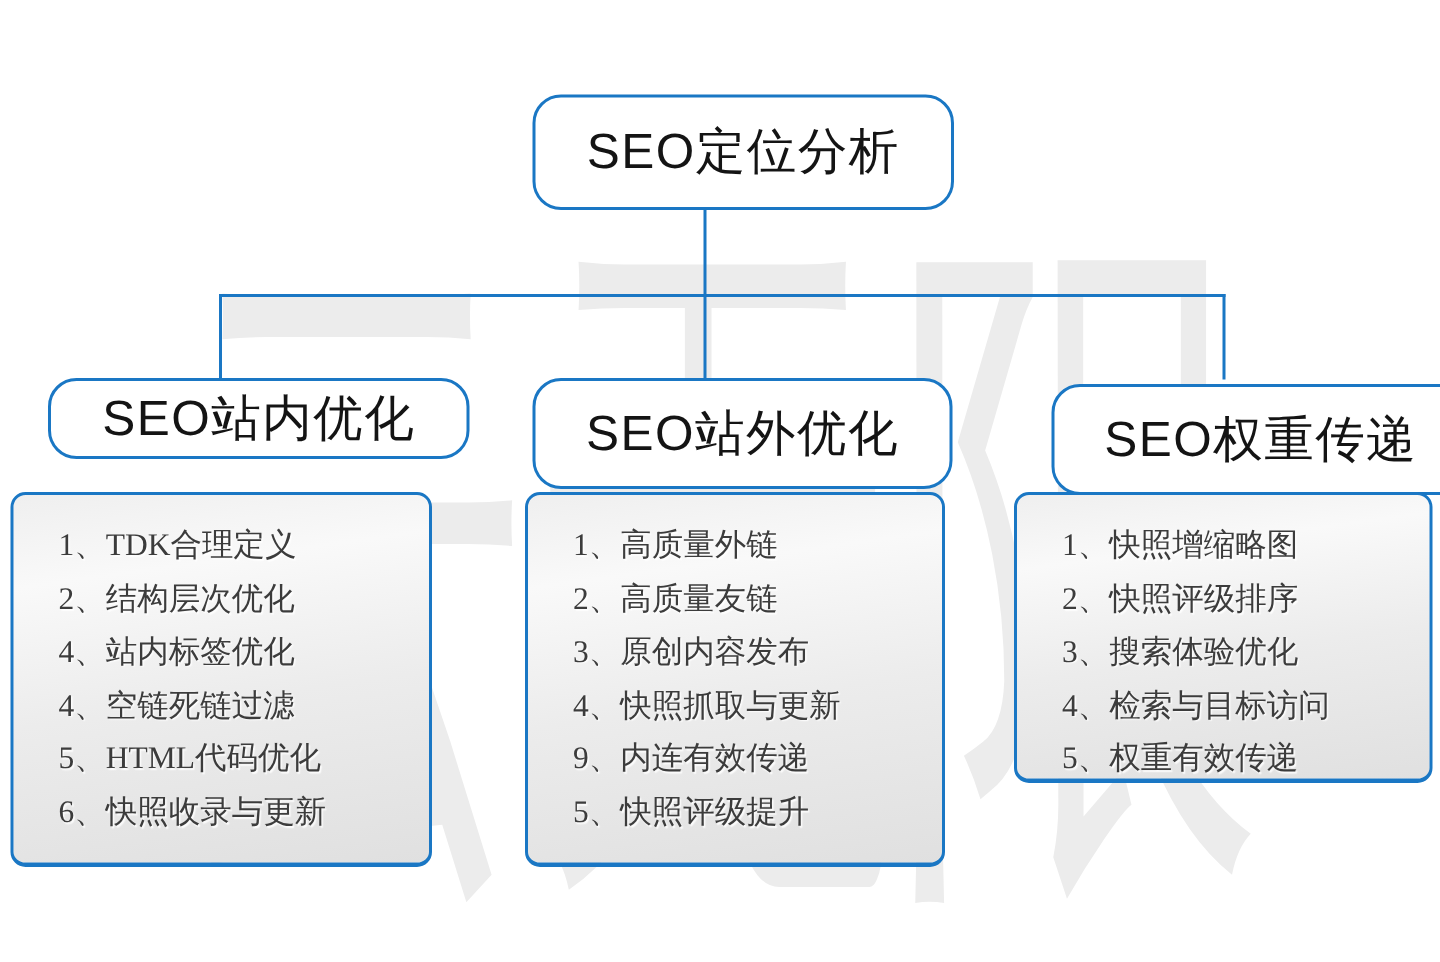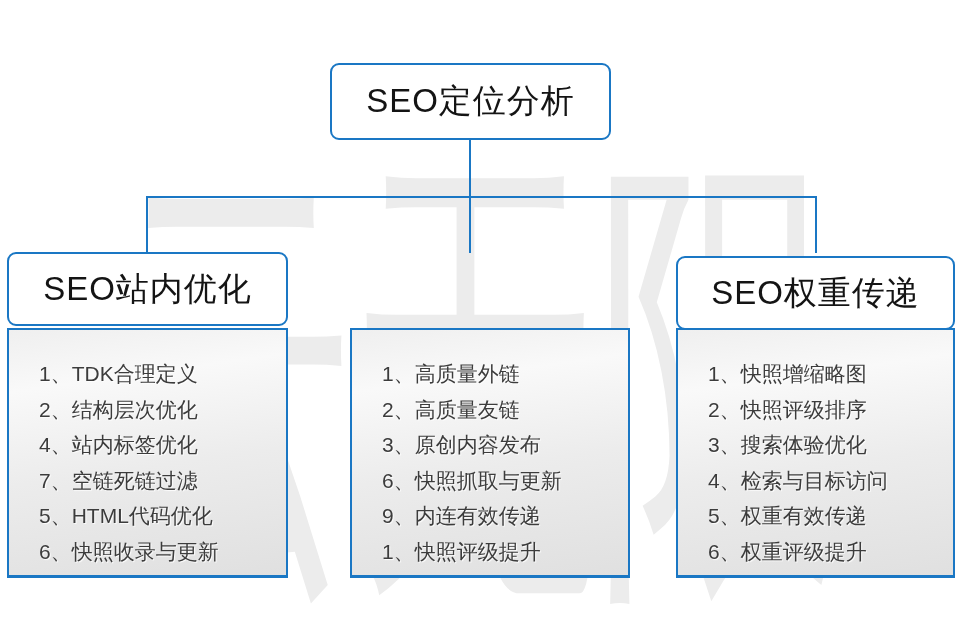--- a/index.html
+++ b/index.html
@@ -47,53 +47,55 @@
   .rail        { left: 146px; top: 196px; width: 671px; }
   .drop-left   { left: 146px; top: 196px; height: 57px; }
   .drop-mid    { left: 469px; top: 196px; height: 57px; }
   .drop-right  { left: 815px; top: 196px; height: 57px; }
 
   
   .node {
     position: absolute;
     background: #ffffff;
     border: 2px solid #1a77c4;
-    border-radius: 9px;
+    border-radius: 19px;
     display: flex;
     align-items: center;
     justify-content: center;
     z-index: 2;
     box-sizing: border-box;
+    margin-left: 25px;
   }
   .node .node-title {
     font-size: 33px;
     color: #141414;
     letter-spacing: 1px;
     white-space: nowrap;
   }
   .root-node { left: 330px; top: 63px;  width: 281px; height: 77px; }
-  .b1-node   { left: 7px;   top: 252px; width: 281px; height: 74px; }
+  .b1-node   { left: 7px;   top: 252px; width: 281px; height: 54px; }
   .b2-node   { left: 330px; top: 252px; width: 280px; height: 74px; }
   .b3-node   { left: 676px; top: 256px; width: 279px; height: 74px; }
 
   
   .panel {
     position: absolute;
     border: 2px solid #1a77c4;
     border-bottom-width: 3px;
-    border-radius: 0;
+    border-radius: 10px;
     background:
       linear-gradient(172deg, #efefef 0%, #f9f9f9 22%, #ececec 55%, #e0e0e0 100%);
     box-sizing: border-box;
     z-index: 2;
-    padding: 26px 10px 0 30px;
+    padding: 16px 10px 0 30px;
+    font-family: Liberation Serif, serif;
   }
   .b1-panel { left: 7px;   top: 328px; width: 281px; height: 250px; }
   .b2-panel { left: 330px; top: 328px; width: 280px; height: 250px; margin-left: 20px; }
-  .b3-panel { left: 676px; top: 328px; width: 279px; height: 250px; }
+  .b3-panel { left: 676px; top: 328px; width: 279px; height: 194px; }
 
   .list-item {
     font-size: 21px;
     line-height: 35.5px;
     color: #3c3c3c;
     white-space: nowrap;
     text-shadow: 1px 1px 1px rgba(255,255,255,0.95);
   }
 </style>
 </head>
@@ -113,39 +115,41 @@
     <span class="node-title">SEO定位分析</span>
   </div>
 
   <div class="node b1-node">
     <span class="node-title">SEO站内优化</span>
   </div>
   <div class="panel b1-panel">
     <div class="list-item">1、TDK合理定义</div>
     <div class="list-item">2、结构层次优化</div>
     <div class="list-item">4、站内标签优化</div>
-    <div class="list-item">7、空链死链过滤</div>
+    <div class="list-item">4、空链死链过滤</div>
     <div class="list-item">5、HTML代码优化</div>
     <div class="list-item">6、快照收录与更新</div>
   </div>
 
+  <div class="node b2-node">
+    <span class="node-title">SEO站外优化</span>
+  </div>
   <div class="panel b2-panel">
     <div class="list-item">1、高质量外链</div>
     <div class="list-item">2、高质量友链</div>
     <div class="list-item">3、原创内容发布</div>
-    <div class="list-item">6、快照抓取与更新</div>
+    <div class="list-item">4、快照抓取与更新</div>
     <div class="list-item">9、内连有效传递</div>
-    <div class="list-item">1、快照评级提升</div>
+    <div class="list-item">5、快照评级提升</div>
   </div>
 
   <div class="node b3-node">
     <span class="node-title">SEO权重传递</span>
   </div>
   <div class="panel b3-panel">
     <div class="list-item">1、快照增缩略图</div>
     <div class="list-item">2、快照评级排序</div>
     <div class="list-item">3、搜索体验优化</div>
     <div class="list-item">4、检索与目标访问</div>
     <div class="list-item">5、权重有效传递</div>
-    <div class="list-item">6、权重评级提升</div>
   </div>
 
 </div>
 
 </body></html>

